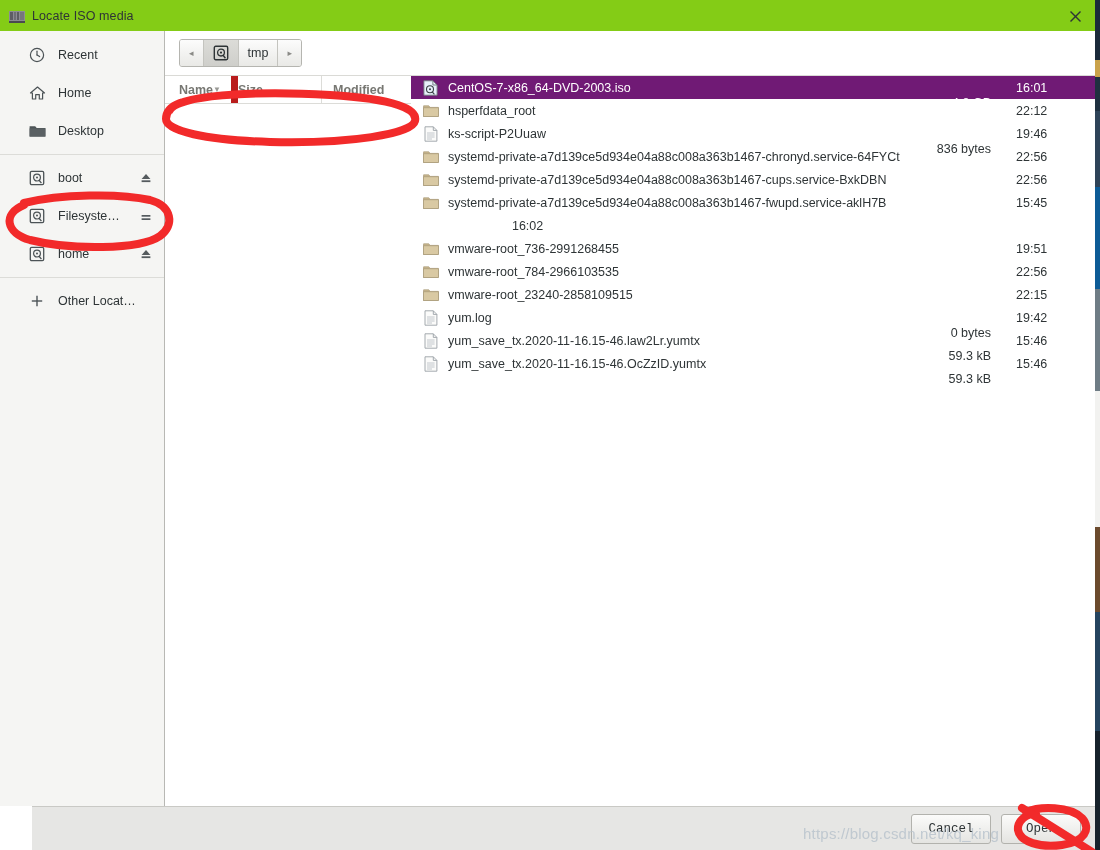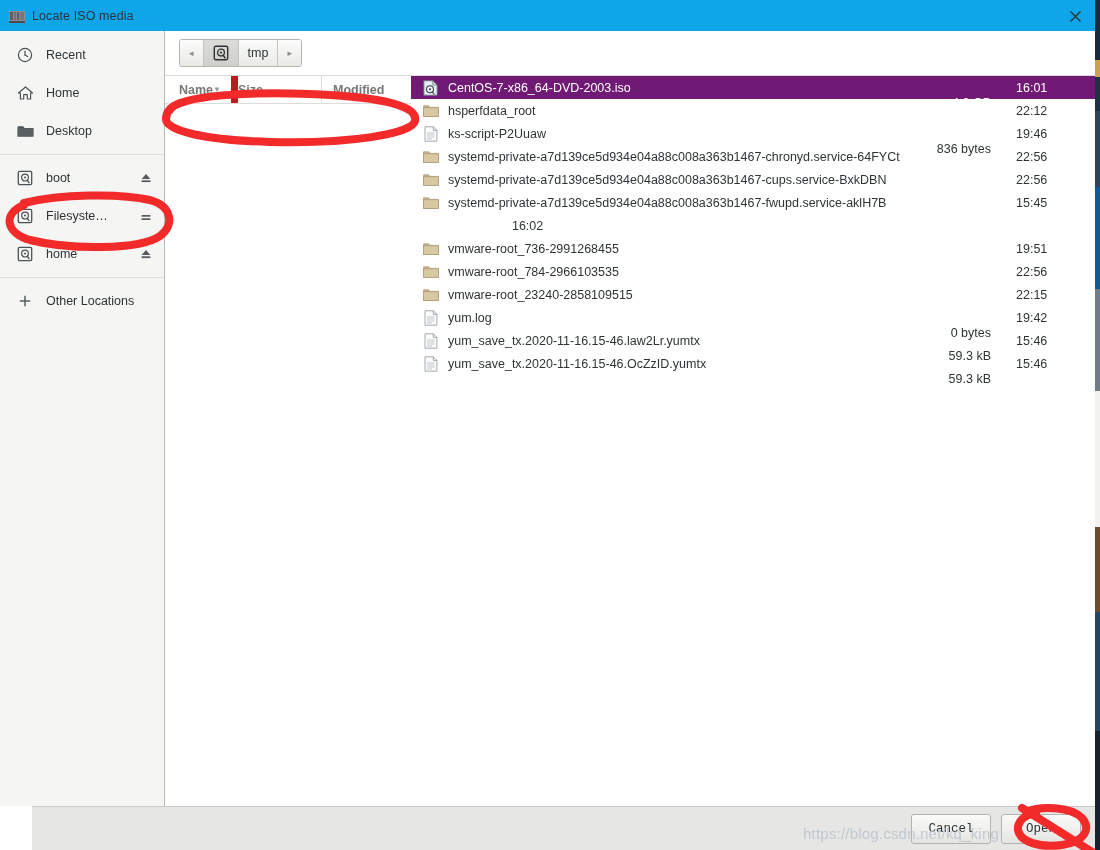--- a/index.html
+++ b/index.html
@@ -32,21 +32,21 @@
     position: absolute; top: 0; left: 0;
     width: 1095px; height: 850px;
     background: #ffffff;
     display: flex; flex-direction: column;
     z-index: 2;
   }
 
   
   #titlebar {
     height: 31px; flex: 0 0 31px;
-    background: #0ea5e9;
+    background: #84cc16;
     display: flex; align-items: center;
     padding: 0 8px 0 9px;
     position: relative;
   }
   #titlebar-icon {
     width: 16px; height: 13px; margin-right: 7px;
     position: relative; flex: 0 0 16px;
   }
   #titlebar-title {
     font-size: 12.5px; color: #2e3436; letter-spacing: 0.1px;
@@ -64,21 +64,21 @@
   
   #sidebar {
     width: 165px; flex: 0 0 165px;
     background: #f5f5f3;
     border-right: 1px solid #b8b8b4;
     padding-top: 5px;
     position: relative;
   }
   .sb-item {
     height: 38px; display: flex; align-items: center;
-    padding: 0 10px 0 16px; cursor: pointer; position: relative;
+    padding: 0 10px 0 28px; cursor: pointer; position: relative;
   }
   .sb-item .sb-ico {
     width: 18px; height: 18px; flex: 0 0 18px; margin-right: 12px;
     display: flex; align-items: center; justify-content: center;
   }
   .sb-item .sb-label {
     font-size: 12.5px; color: #2e3436; white-space: nowrap;
     overflow: hidden; text-overflow: ellipsis; flex: 1 1 auto;
   }
   .sb-item .sb-action {

